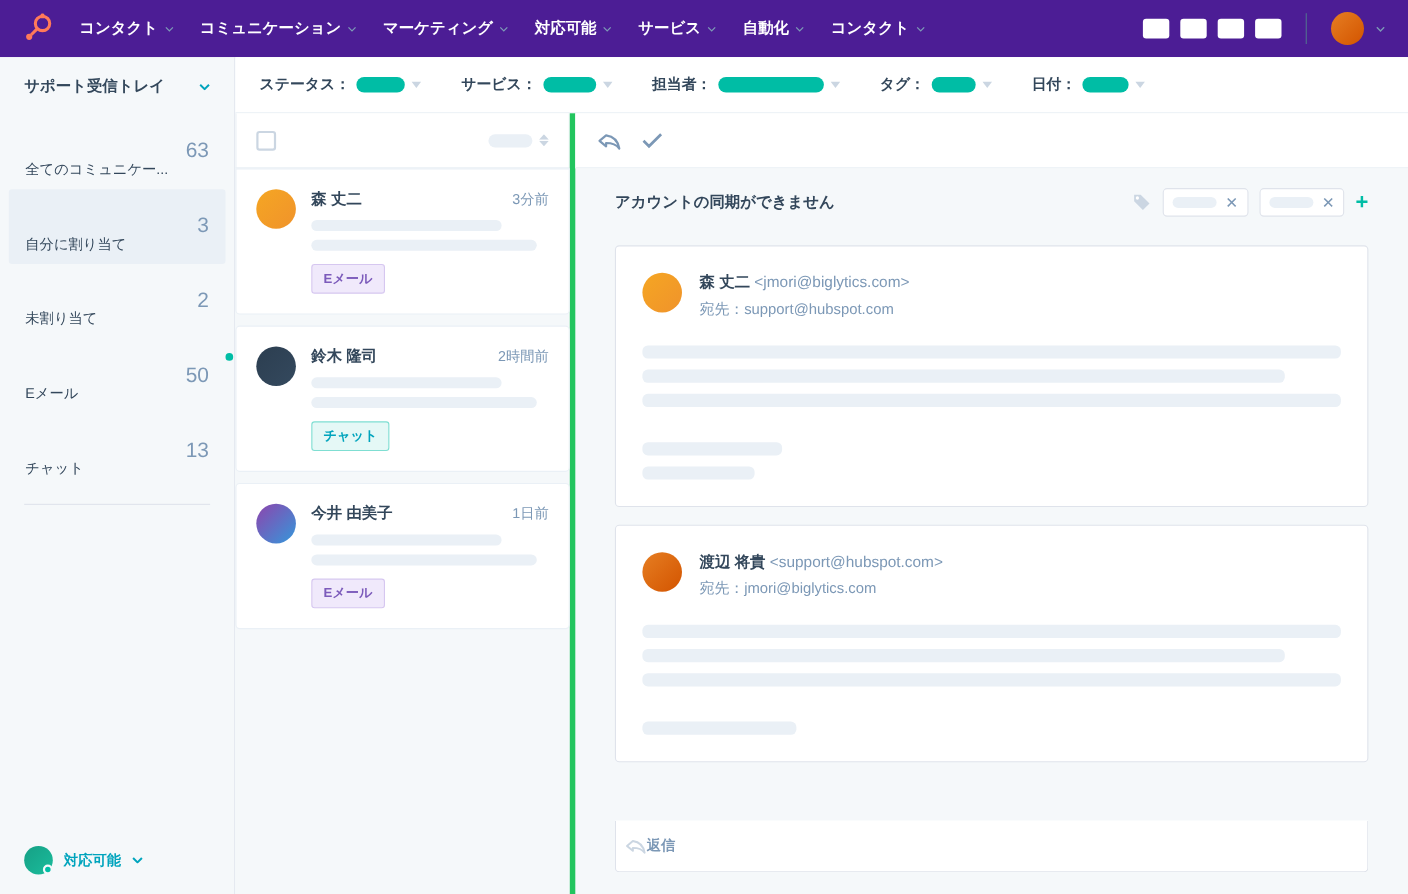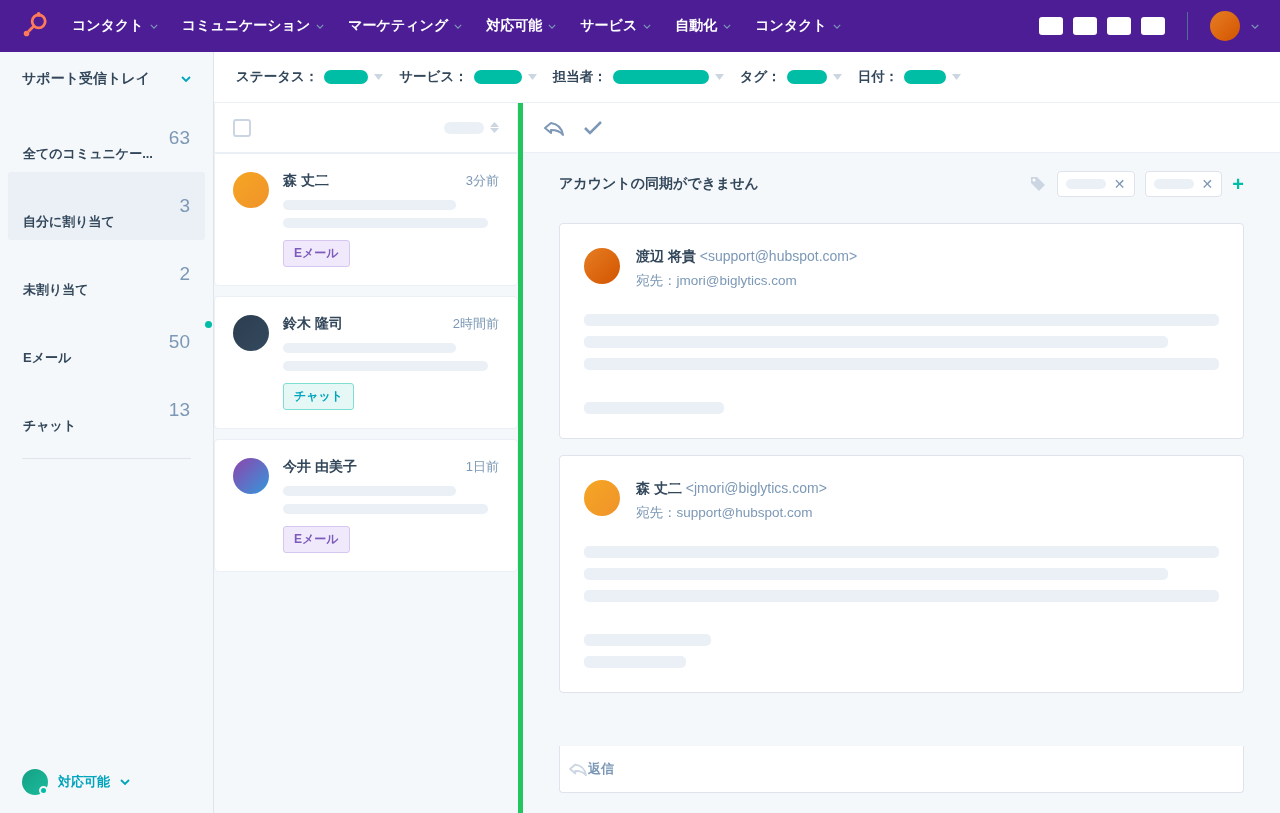--- a/index.html
+++ b/index.html
@@ -17,31 +17,31 @@
     .avatar-lg { width: 36px; height: 36px; border-radius: 50%; }
     
     .main { display: flex; height: calc(100vh - 52px); }
     
     .sidebar { width: 214px; background: #f5f8fa; border-right: 1px solid #dfe3eb; display: flex; flex-direction: column; }
     .sidebar-header { padding: 18px 22px 16px; display: flex; align-items: center; justify-content: space-between; }
     .sidebar-title { font-weight: 700; font-size: 14px; color: #33475b; }
     .sidebar-list { padding: 0 8px; }
     .sidebar-item { display: flex; justify-content: space-between; align-items: center; padding: 9px 15px; border-radius: 3px; cursor: pointer; font-size: 13px; }
     .sidebar-item.active { background: #eaf0f6; }
-    .sidebar-item-label { font-weight: 700; color: #33475b; margin-top: 32px; }
+    .sidebar-item-label { font-weight: 400; color: #33475b; margin-top: 32px; }
     .sidebar-item-count { color: #7c98b6; font-size: 19px; }
     .sidebar-divider { height: 1px; background: #dfe3eb; margin: 14px 22px; }
     .sidebar-footer { margin-top: auto; padding: 18px 22px; display: flex; align-items: center; gap: 10px; }
     .status-text { color: #00a4bd; font-weight: 600; font-size: 13px; }
     .status-avatar-wrap { position: relative; }
     .status-dot { position: absolute; bottom: 0; right: 0; width: 9px; height: 9px; background: #00bda5; border: 2px solid #f5f8fa; border-radius: 50%; }
     
     .content { flex: 1; display: flex; flex-direction: column; background: #f5f8fa; }
     
-    .filters { padding: 16px 22px; display: flex; gap: 16px; background: #fff; border-bottom: 1px solid #eaf0f6; }
+    .filters { padding: 16px 22px; display: flex; gap: 36px; background: #fff; border-bottom: 1px solid #eaf0f6; }
     .filter { display: flex; align-items: center; gap: 6px; font-weight: 600; font-size: 13.5px; }
     .filter-pill { background: #00bda5; border-radius: 10px; height: 14px; }
     .filter-pill.w1 { width: 44px; }
     .filter-pill.w2 { width: 48px; }
     .filter-pill.w3 { width: 96px; }
     .filter-pill.w4 { width: 40px; }
     .filter-pill.w5 { width: 42px; }
     
     .workspace { flex: 1; display: flex; }
     
@@ -334,52 +334,52 @@
                 <div class="tag-bar"></div>
                 <span class="close-x">✕</span>
               </div>
             <span class="plus-btn">+</span>
           </div>
         </div>
 
         <div class="detail-body">
           <div class="email-card">
             <div class="email-head">
-              <div class="avatar-lg av4"></div>
-              <div>
-                <div><span class="email-from">渡辺 将貴</span> <span class="email-addr">&lt;support@hubspot.com&gt;</span></div>
-                <div class="email-to"><span>宛先：</span><span>jmori@biglytics.com</span></div>
-              </div>
-            </div>
-            <div class="email-lines">
-              <div class="ph-line" style="width:100%"></div>
-              <div class="ph-line" style="width:92%"></div>
-              <div class="ph-line" style="width:100%"></div>
-              <div style="height:12px"></div>
-              <div class="ph-line" style="width:22%"></div>
-            </div>
-          </div>
-
-          <div class="email-card">
-            <div class="email-head">
               <div class="avatar-lg av1"></div>
               <div>
                 <div><span class="email-from">森 丈二</span> <span class="email-addr">&lt;jmori@biglytics.com&gt;</span></div>
                 <div class="email-to"><span>宛先：</span><span>support@hubspot.com</span></div>
               </div>
             </div>
             <div class="email-lines">
               <div class="ph-line" style="width:100%"></div>
               <div class="ph-line" style="width:92%"></div>
               <div class="ph-line" style="width:100%"></div>
               <div style="height:12px"></div>
               <div class="ph-line" style="width:20%"></div>
               <div class="ph-line" style="width:16%"></div>
             </div>
           </div>
+
+          <div class="email-card">
+            <div class="email-head">
+              <div class="avatar-lg av4"></div>
+              <div>
+                <div><span class="email-from">渡辺 将貴</span> <span class="email-addr">&lt;support@hubspot.com&gt;</span></div>
+                <div class="email-to"><span>宛先：</span><span>jmori@biglytics.com</span></div>
+              </div>
+            </div>
+            <div class="email-lines">
+              <div class="ph-line" style="width:100%"></div>
+              <div class="ph-line" style="width:92%"></div>
+              <div class="ph-line" style="width:100%"></div>
+              <div style="height:12px"></div>
+              <div class="ph-line" style="width:22%"></div>
+            </div>
+          </div>
         </div>
 
         <div class="reply-bar">
           <svg width="20" height="16" viewBox="0 0 22 18">
               <path d="M8 4L2 9l6 5V11c5 0 9 1 12 5-1-6-5-11-12-12V4z" fill="none" stroke="#cbd6e2" stroke-width="2" stroke-linejoin="round"></path>
             </svg>
           <span class="reply-label">返信</span>
         </div>
       </div>
     </div>

